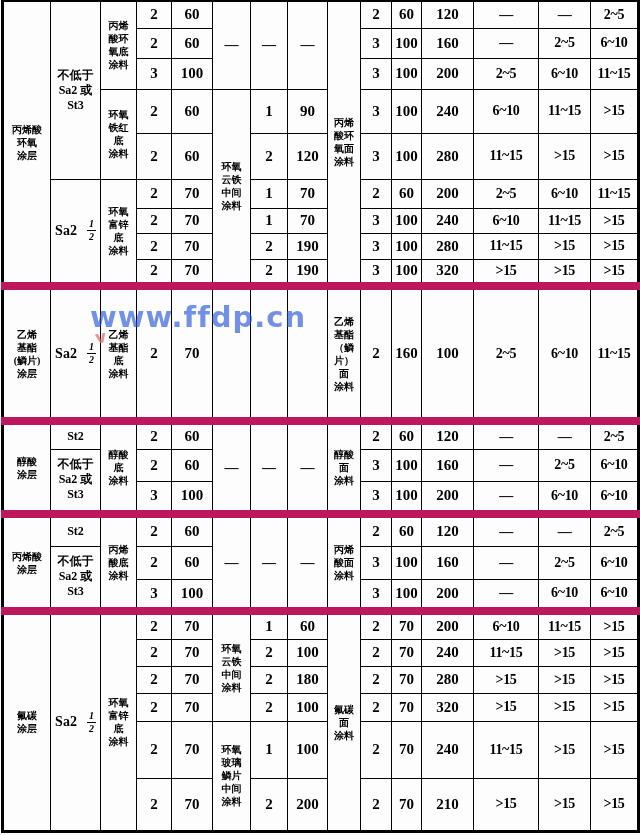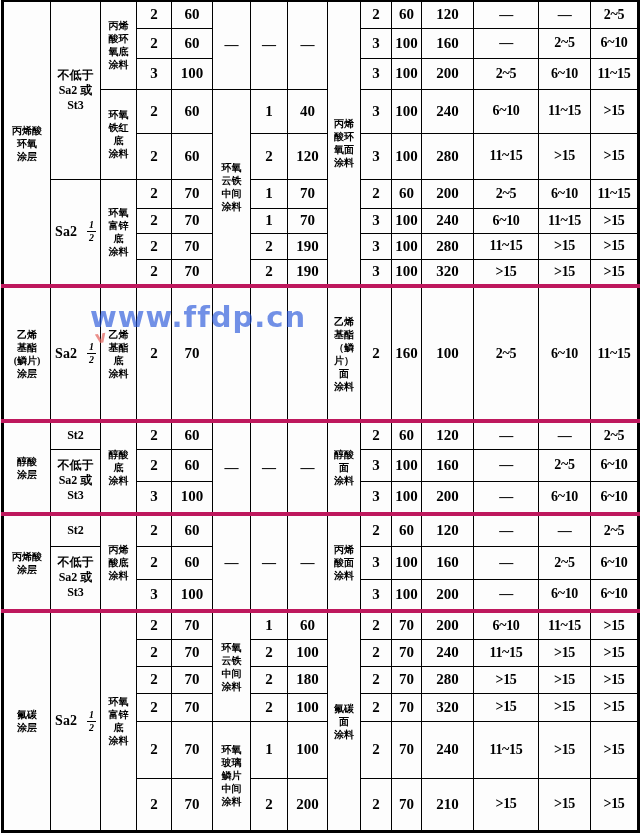--- a/index.html
+++ b/index.html
@@ -8,21 +8,21 @@
     font-family:"Liberation Serif","DejaVu Serif",serif;color:#000;
   }
   table{
     border-collapse:collapse;table-layout:fixed;width:637px;
     margin-left:1px;border:3px solid #000;border-top:2px solid #000;
   }
   td{
     border:1px solid #000;text-align:center;vertical-align:middle;
     padding:0;overflow:hidden;
   }
-  tr.sec td{border-top:4px solid #be185d;}
+  tr.sec td{border-top:8px solid #be185d;}
   .nm{white-space:pre-line;font-size:10px;font-weight:700;line-height:1.3;}
   .pr{white-space:pre-line;font-size:12px;font-weight:700;line-height:1.25;}
   .num{font-size:15px;font-weight:600;}
   .dur{font-size:14px;font-weight:600;letter-spacing:-0.3px;}
   .dash{font-size:14px;font-weight:600;}
   .frwrap{display:inline-flex;align-items:center;gap:10px;font-size:14px;font-weight:700;}
   .frac{display:inline-flex;flex-direction:column;align-items:center;line-height:1;}
   .frac .fn{font-size:10px;font-weight:700;border-bottom:1px solid #000;padding:0 2px 1px;}
   .frac .fd{font-size:10px;font-weight:700;padding-top:1px;}
   .wm{
@@ -114,21 +114,21 @@
 铁红
 底
 涂料</td>
   <td class="num">2</td>
   <td class="num">60</td>
   <td rowspan="6" class="nm">环氧
 云铁
 中间
 涂料</td>
   <td class="num">1</td>
-  <td class="num">40</td>
+  <td class="num">90</td>
   <td class="num">3</td>
   <td class="num">100</td>
   <td class="num">240</td>
   <td class="dur">6~10</td>
   <td class="dur">11~15</td>
   <td class="dur">&gt;15</td>
 </tr>
 <tr style="height:46px">
   <td class="num">2</td>
   <td class="num">60</td>

